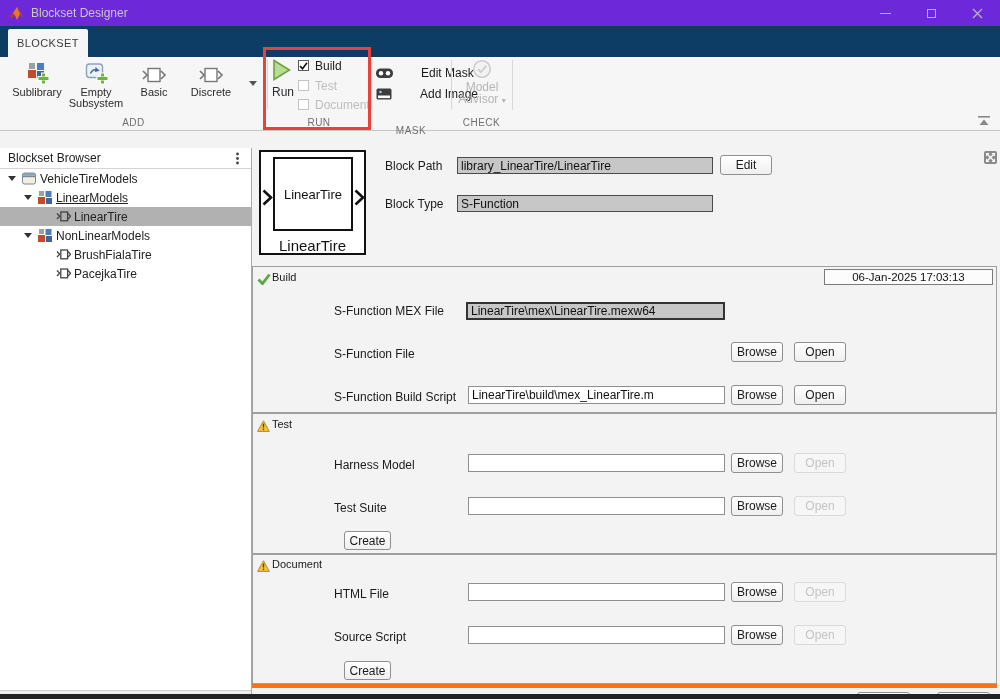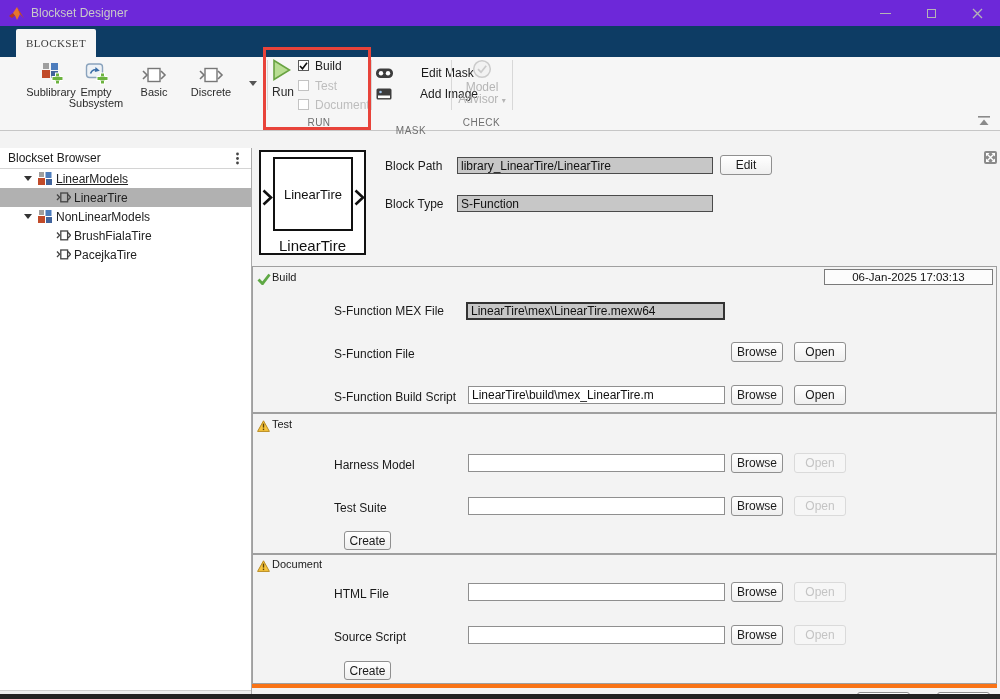--- a/index.html
+++ b/index.html
@@ -10,21 +10,21 @@
   .titlebar { position:absolute; top:0; left:0; width:100%; height:26px; background:#6d28d9; display:flex; align-items:center; }
   .titlebar .title { color:#c9c9c9; font-size:12px; margin-left:7px; }
   .titlebar .logo { margin-left:9px; display:flex; }
   .win-controls { margin-left:auto; display:flex; height:100%; }
   .win-btn { width:46px; height:100%; display:flex; align-items:center; justify-content:center; color:#b5b5b5; }
   .glyph-min { width:11px; height:1px; background:#b5b5b5; }
   .glyph-max { width:9px; height:9px; border:1px solid #b5b5b5; }
 
   
   .ribbon-band { position:absolute; top:26px; left:0; width:100%; height:31px; background:#0d3c64; }
-  .ribbon-tab { position:absolute; top:29px; left:16px; width:80px; height:28px; background:#f6f6f6; color:#3c3c3c; font-size:11px; letter-spacing:.4px; display:flex; align-items:center; justify-content:center; border-radius:2px 2px 0 0;font-family:Liberation Serif, serif; }
+  .ribbon-tab { position:absolute; top:29px; left:8px; width:80px; height:28px; background:#f6f6f6; color:#3c3c3c; font-size:11px; letter-spacing:.4px; display:flex; align-items:center; justify-content:center; border-radius:2px 2px 0 0; }
 
   
   .ribbon { position:absolute; top:57px; left:0; width:100%; height:74px; background:#f6f6f6; border-bottom:1px solid #c6c6c6; }
   .rsep { position:absolute; top:3px; width:1px; height:50px; background:#d8d8d8; }
   .seclabel { position:absolute; top:59px; height:13px; font-size:10px; color:#6f6f6f; letter-spacing:.5px; display:flex; align-items:center; justify-content:center; }
   .ritem { position:absolute; top:2px; display:flex; flex-direction:column; align-items:center; }
   .ritem .ric { height:26px; display:flex; align-items:flex-end; justify-content:center; }
   .ritem .rlabel { font-size:11px; line-height:11px; color:#2b2b2b; text-align:center; margin-top:2px; }
   .add-caret { position:absolute; left:249px; top:24px; width:0; height:0; border-left:4px solid transparent; border-right:4px solid transparent; border-top:5px solid #555; }
   .runbtn-icon { position:absolute; left:272px; top:2px; }
@@ -107,21 +107,21 @@
           </svg>
       </div>
     </div>
   </div>
 
   <div class="ribbon-band"></div>
   <div class="ribbon-tab">BLOCKSET</div>
 
   <div class="ribbon">
 
-    <div class="ritem" style="left:20px; width:62px;">
+    <div class="ritem" style="left:6px; width:62px;">
       <span class="ric">
         <svg width="24" height="24" viewBox="0 0 24 24">
           <rect x="4" y="2" width="6" height="6" fill="#9f9f9f"></rect>
           <rect x="12" y="2" width="7" height="7" fill="#4d7dbd"></rect>
           <rect x="3" y="9" width="8" height="8" fill="#c14b2a"></rect>
           <rect x="12" y="10" width="7" height="7" fill="#41639b"></rect>
           <rect x="16.5" y="12" width="4" height="11" fill="#6cb33f" stroke="#fff"></rect>
           <rect x="13" y="15.5" width="11" height="4" fill="#6cb33f" stroke="#fff"></rect>
           <rect x="16.5" y="15.5" width="4" height="4" fill="#6cb33f"></rect>
         </svg>
@@ -214,20 +214,21 @@
       <svg width="20" height="20" viewBox="0 0 20 20">
         <circle cx="10" cy="10" r="8.3" fill="#f2f2f2" stroke="#cbcbcb" stroke-width="1.5"></circle>
         <path d="M6 10.2 l3 3 5.2-6.4" stroke="#cbcbcb" stroke-width="1.7" fill="none"></path>
       </svg>
       <div>Model</div>
       <div><span>Advisor</span> <span style="font-size:8px;">▾</span></div>
     </div>
 
     <div class="rsep" style="left:512px;"></div>
 
+    <div class="seclabel" style="left:0; width:267px;">ADD</div>
     <div class="seclabel" style="left:267px; width:104px;">RUN</div>
     <div class="seclabel" style="left:371px; width:80px;margin-top:8px;">MASK</div>
     <div class="seclabel" style="left:451px; width:61px;">CHECK</div>
 
     <div class="ribbon-collapse">
       <svg width="14" height="12">
         <rect x="1" y="1" width="12" height="1.6" fill="#8a8a8a"></rect>
         <polygon points="7,4.5 11.5,10 2.5,10" fill="#8a8a8a"></polygon>
       </svg>
     </div>
@@ -242,20 +243,31 @@
         <span class="sb-title">Blockset Browser</span>
         <span class="sb-menu">
           <svg width="3" height="13">
               <circle cx="1.5" cy="2" r="1.4" fill="#444"></circle>
               <circle cx="1.5" cy="6.5" r="1.4" fill="#444"></circle>
               <circle cx="1.5" cy="11" r="1.4" fill="#444"></circle>
             </svg>
         </span>
       </div>
 
+      <div class="trow">
+        <span class="twisty" style="left:8px;"></span>
+        <span class="ticon" style="left:22px;">
+          <svg width="14" height="13" viewBox="0 0 14 13">
+            <rect x="0.5" y="1" width="13" height="11" rx="2" fill="#f4eede" stroke="#7289a0"></rect>
+            <path d="M0.5 4.5 h13" stroke="#7289a0" stroke-width="1.4"></path>
+            <rect x="0.5" y="1" width="13" height="2.8" rx="1.4" fill="#8aa0b8"></rect>
+          </svg>
+        </span>
+        <span class="tlabel" style="left:40px;">VehicleTireModels</span>
+      </div>
 
       <div class="trow">
         <span class="twisty" style="left:24px;"></span>
         <span class="ticon" style="left:38px;">
           <svg width="14" height="13" viewBox="0 0 14 13">
             <rect x="1" y="0" width="5" height="5" fill="#9f9f9f"></rect>
             <rect x="7.5" y="0" width="6" height="6" fill="#4d7dbd"></rect>
             <rect x="0" y="6" width="7" height="7" fill="#c14b2a"></rect>
             <rect x="8" y="7" width="6" height="6" fill="#41639b"></rect>
           </svg>

